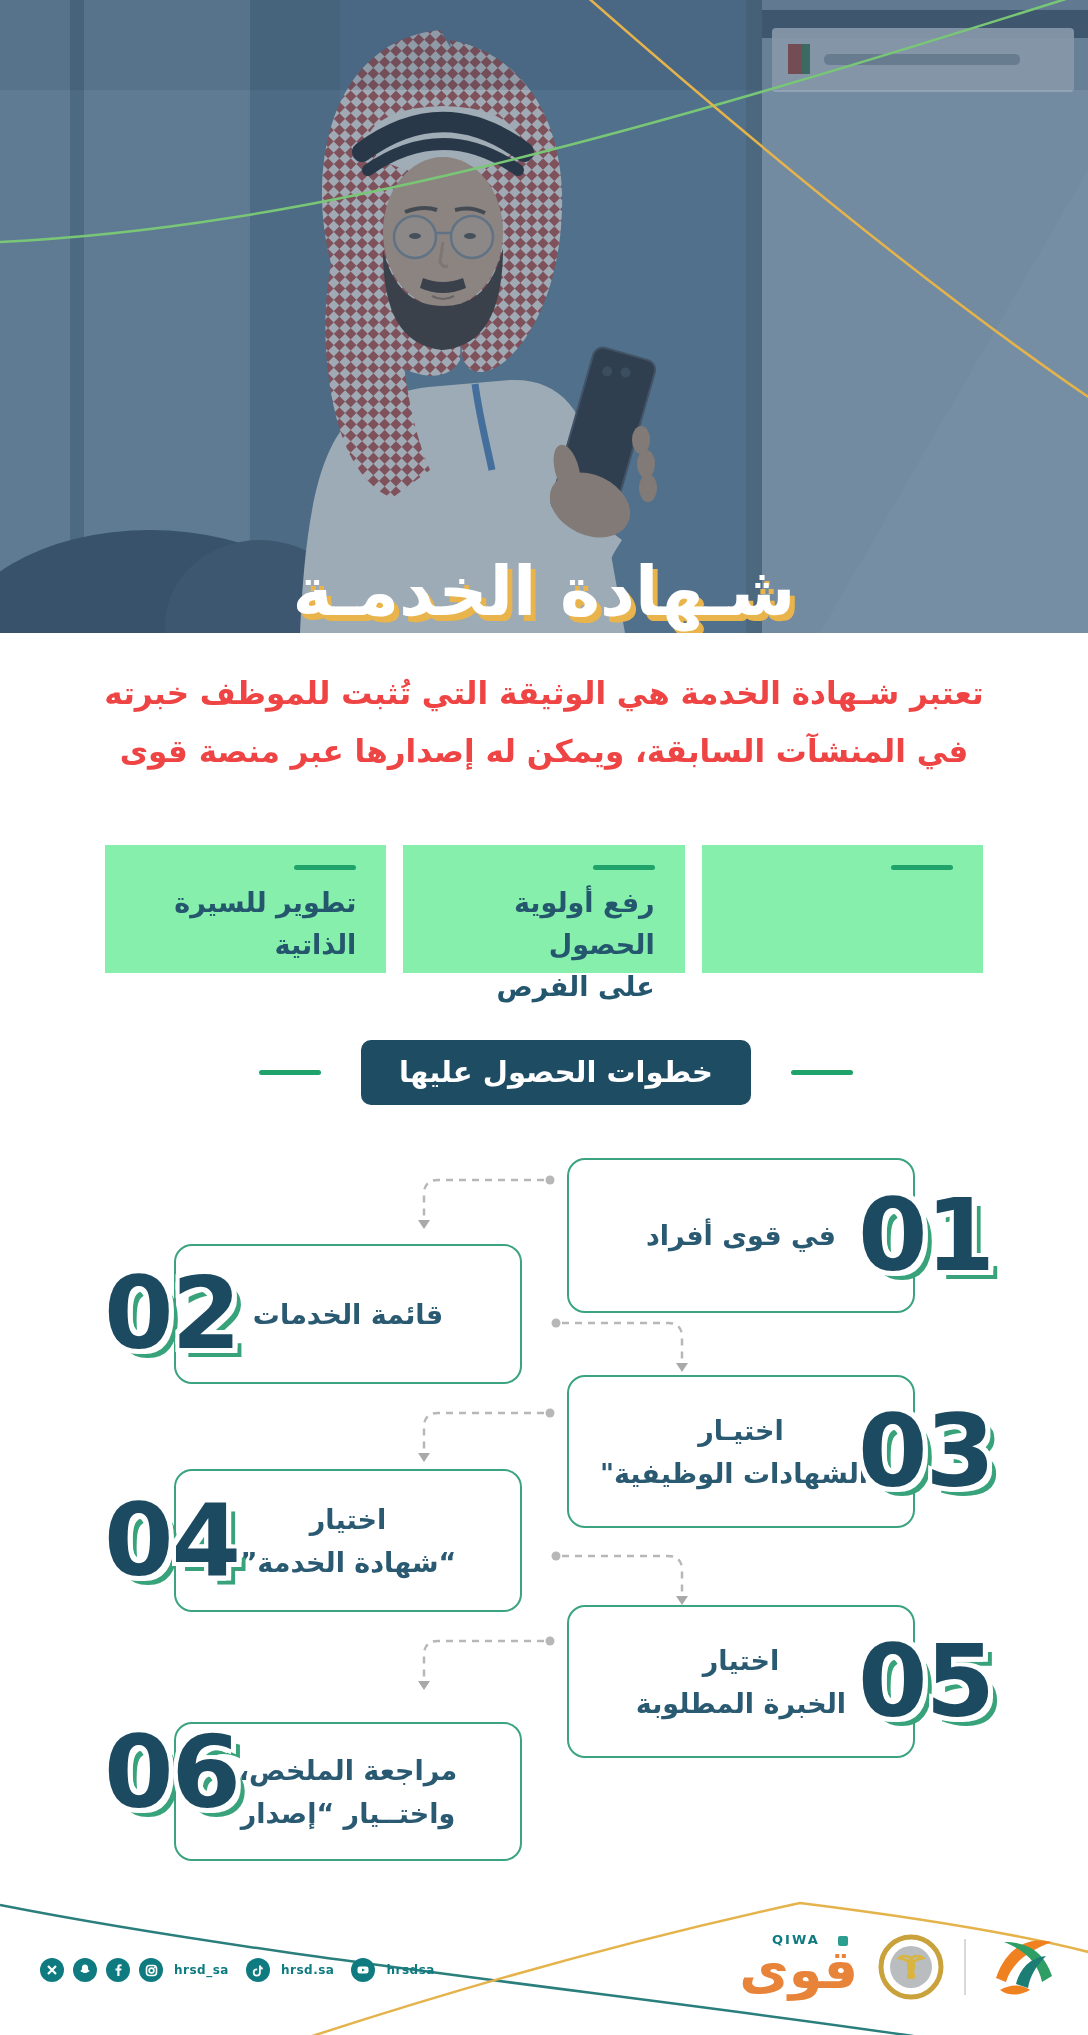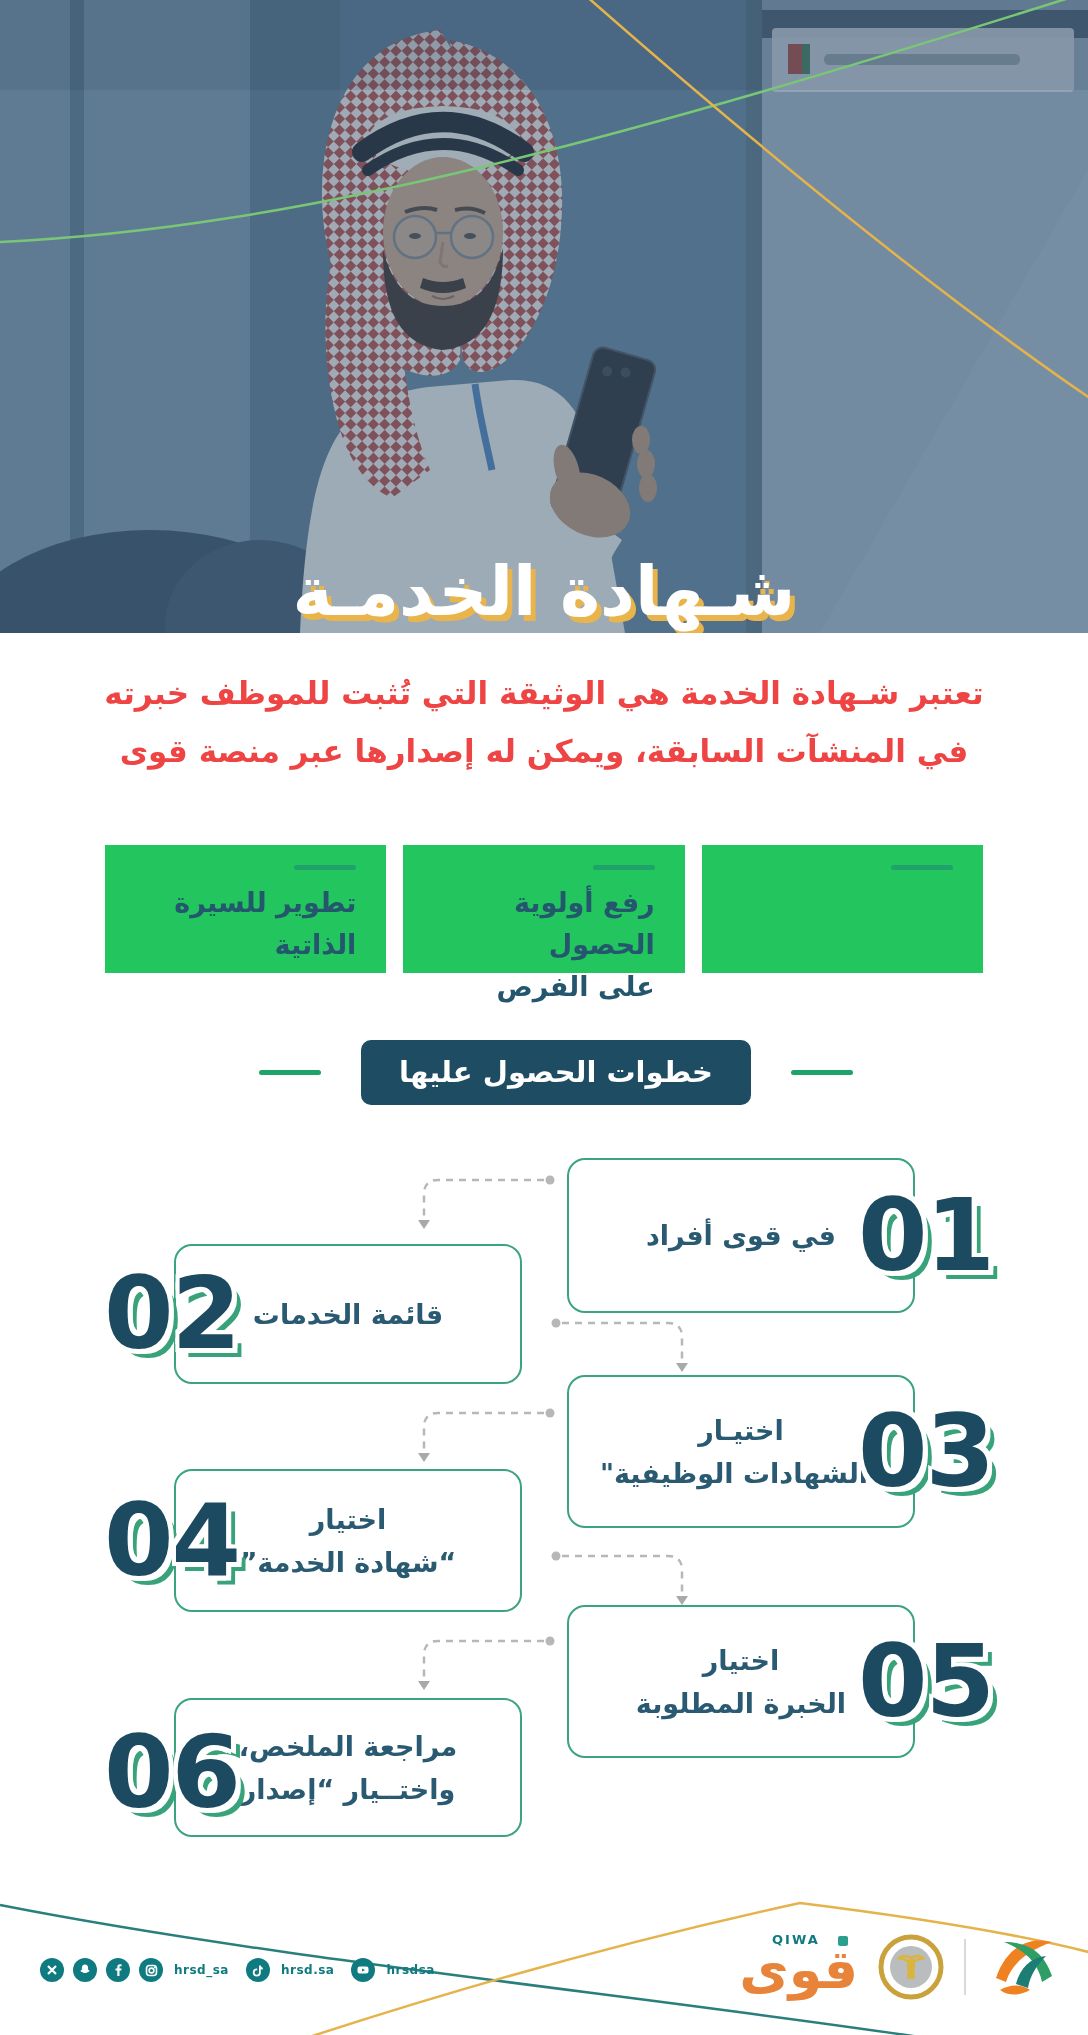--- a/index.html
+++ b/index.html
@@ -9,21 +9,21 @@
   .hero{position:absolute;left:0;top:0;width:1088px;height:633px;overflow:hidden;background:#5d7b92;}
   .hero svg{display:block;}
   .hero-title{position:absolute;left:0;bottom:2px;width:100%;text-align:center;
     font-size:68px;font-weight:700;color:#ffffff;direction:rtl;letter-spacing:1px;
     text-shadow:5px 6px 0 #e9b44c;}
   
   .intro{position:absolute;top:664px;left:0;width:100%;text-align:center;direction:rtl;
     color:#ef4444;font-size:31px;font-weight:700;line-height:58px;}
   
   .benefits{position:absolute;top:845px;left:105px;width:878px;display:flex;direction:rtl;gap:17px;}
-  .benefit-box{flex:1;height:128px;background:#22c55e;box-sizing:border-box;padding:20px 30px 0 16px;direction:rtl;}
+  .benefit-box{flex:1;height:128px;background:#86efac;box-sizing:border-box;padding:20px 30px 0 16px;direction:rtl;}
   .benefit-dash{width:62px;height:5px;background:#1fa36b;border-radius:3px;margin-bottom:12px;}
   .benefit-text span{display:block;font-size:27px;font-weight:700;color:#24566e;line-height:42px;text-align:right;}
   
   .steps-header{position:absolute;top:1040px;left:12px;width:100%;display:flex;align-items:center;justify-content:center;gap:40px;}
   .header-dash{width:62px;height:5px;background:#1fa36b;border-radius:3px;}
   .steps-badge{background:#1d4c63;color:#fff;font-size:29px;font-weight:700;direction:rtl;
     padding:15px 38px;border-radius:10px;line-height:1.2;}
   
   .steps{position:absolute;top:1140px;left:0;width:1088px;height:760px;}
   .step-box{position:absolute;width:348px;background:#fff;border:2px solid #3ba47e;border-radius:18px;
@@ -196,21 +196,21 @@
     <div class="step-num ln" style="top:353px;">04</div>
 
     <div class="step-box right" style="top:465px;height:153px;">
       <div class="step-text">
         <span>اختيار</span>
         <span>الخبرة المطلوبة</span>
       </div>
     </div>
     <div class="step-num rn" style="top:494px;">05</div>
 
-    <div class="step-box left" style="top:558px;height:139px;">
+    <div class="step-box left" style="top:582px;height:139px;">
       <div class="step-text">
         <span>مراجعة الملخص،</span>
         <span>واختــيار “إصدار</span>
       </div>
     </div>
     <div class="step-num ln" style="top:585px;">06</div>
 
     <svg class="arrow" style="left:398px;top:32px;" width="160" height="72">
       <circle cx="152" cy="8" r="4.5" fill="#b7b7b7"></circle>
       <path d="M146 8 H40 Q26 8 26 22 V46" fill="none" stroke="#b7b7b7" stroke-width="2.5" stroke-dasharray="7 6"></path>

